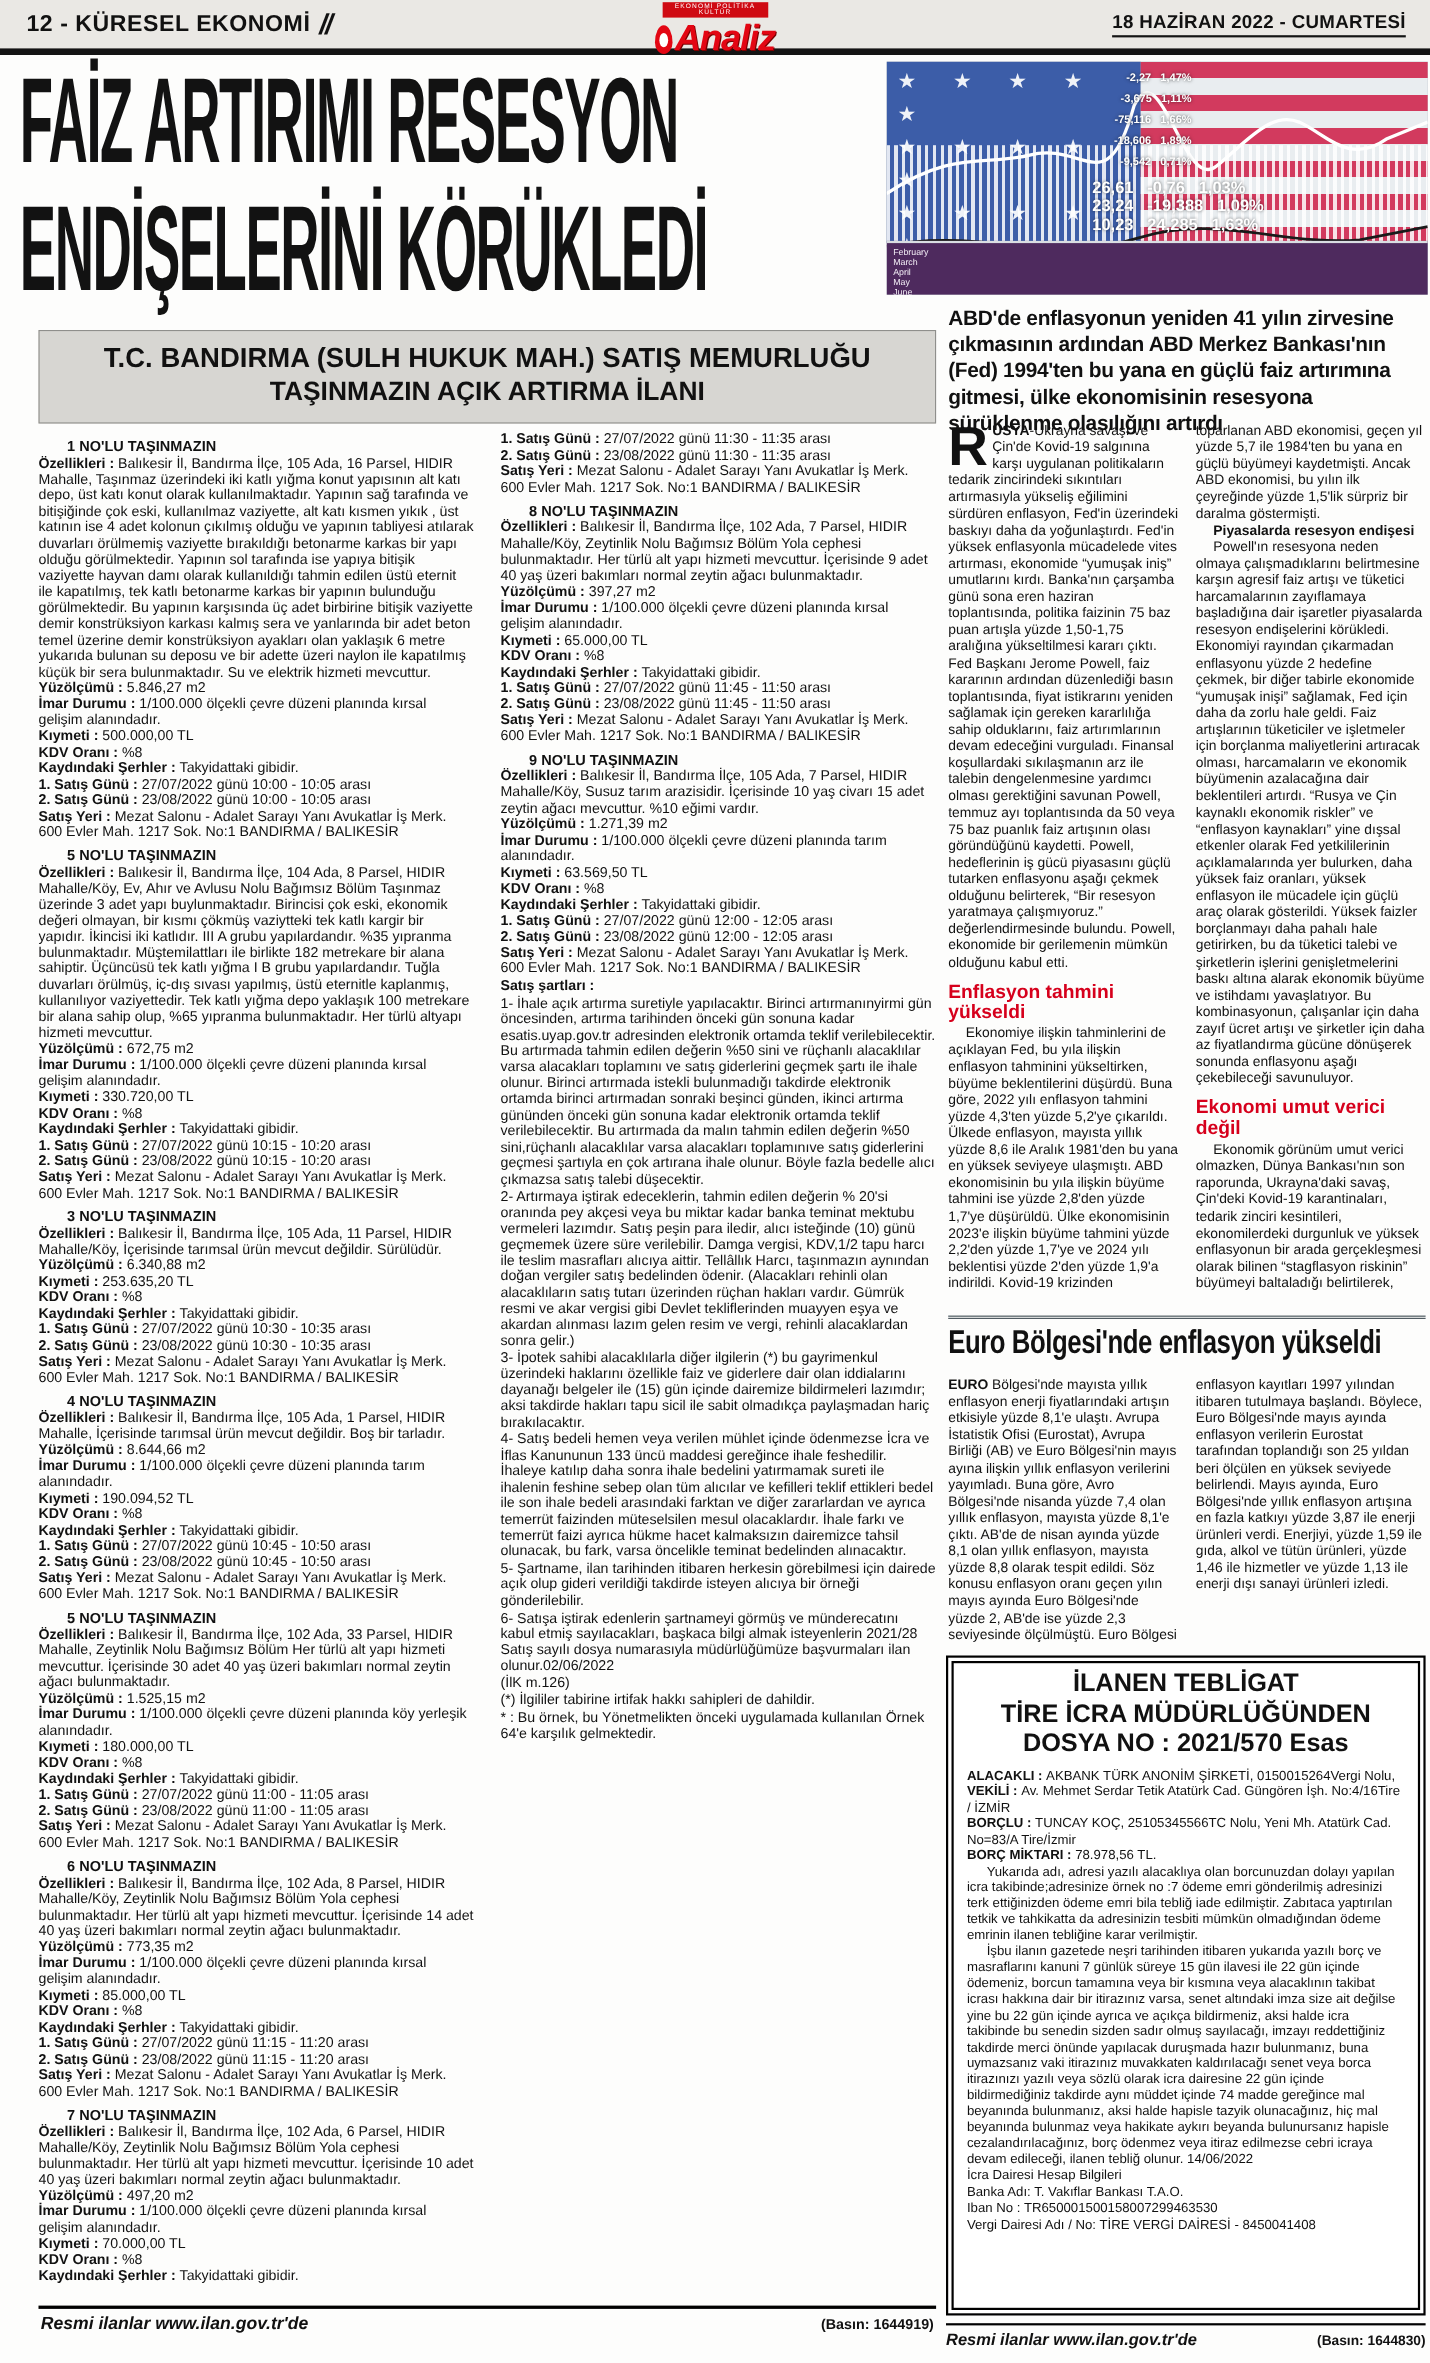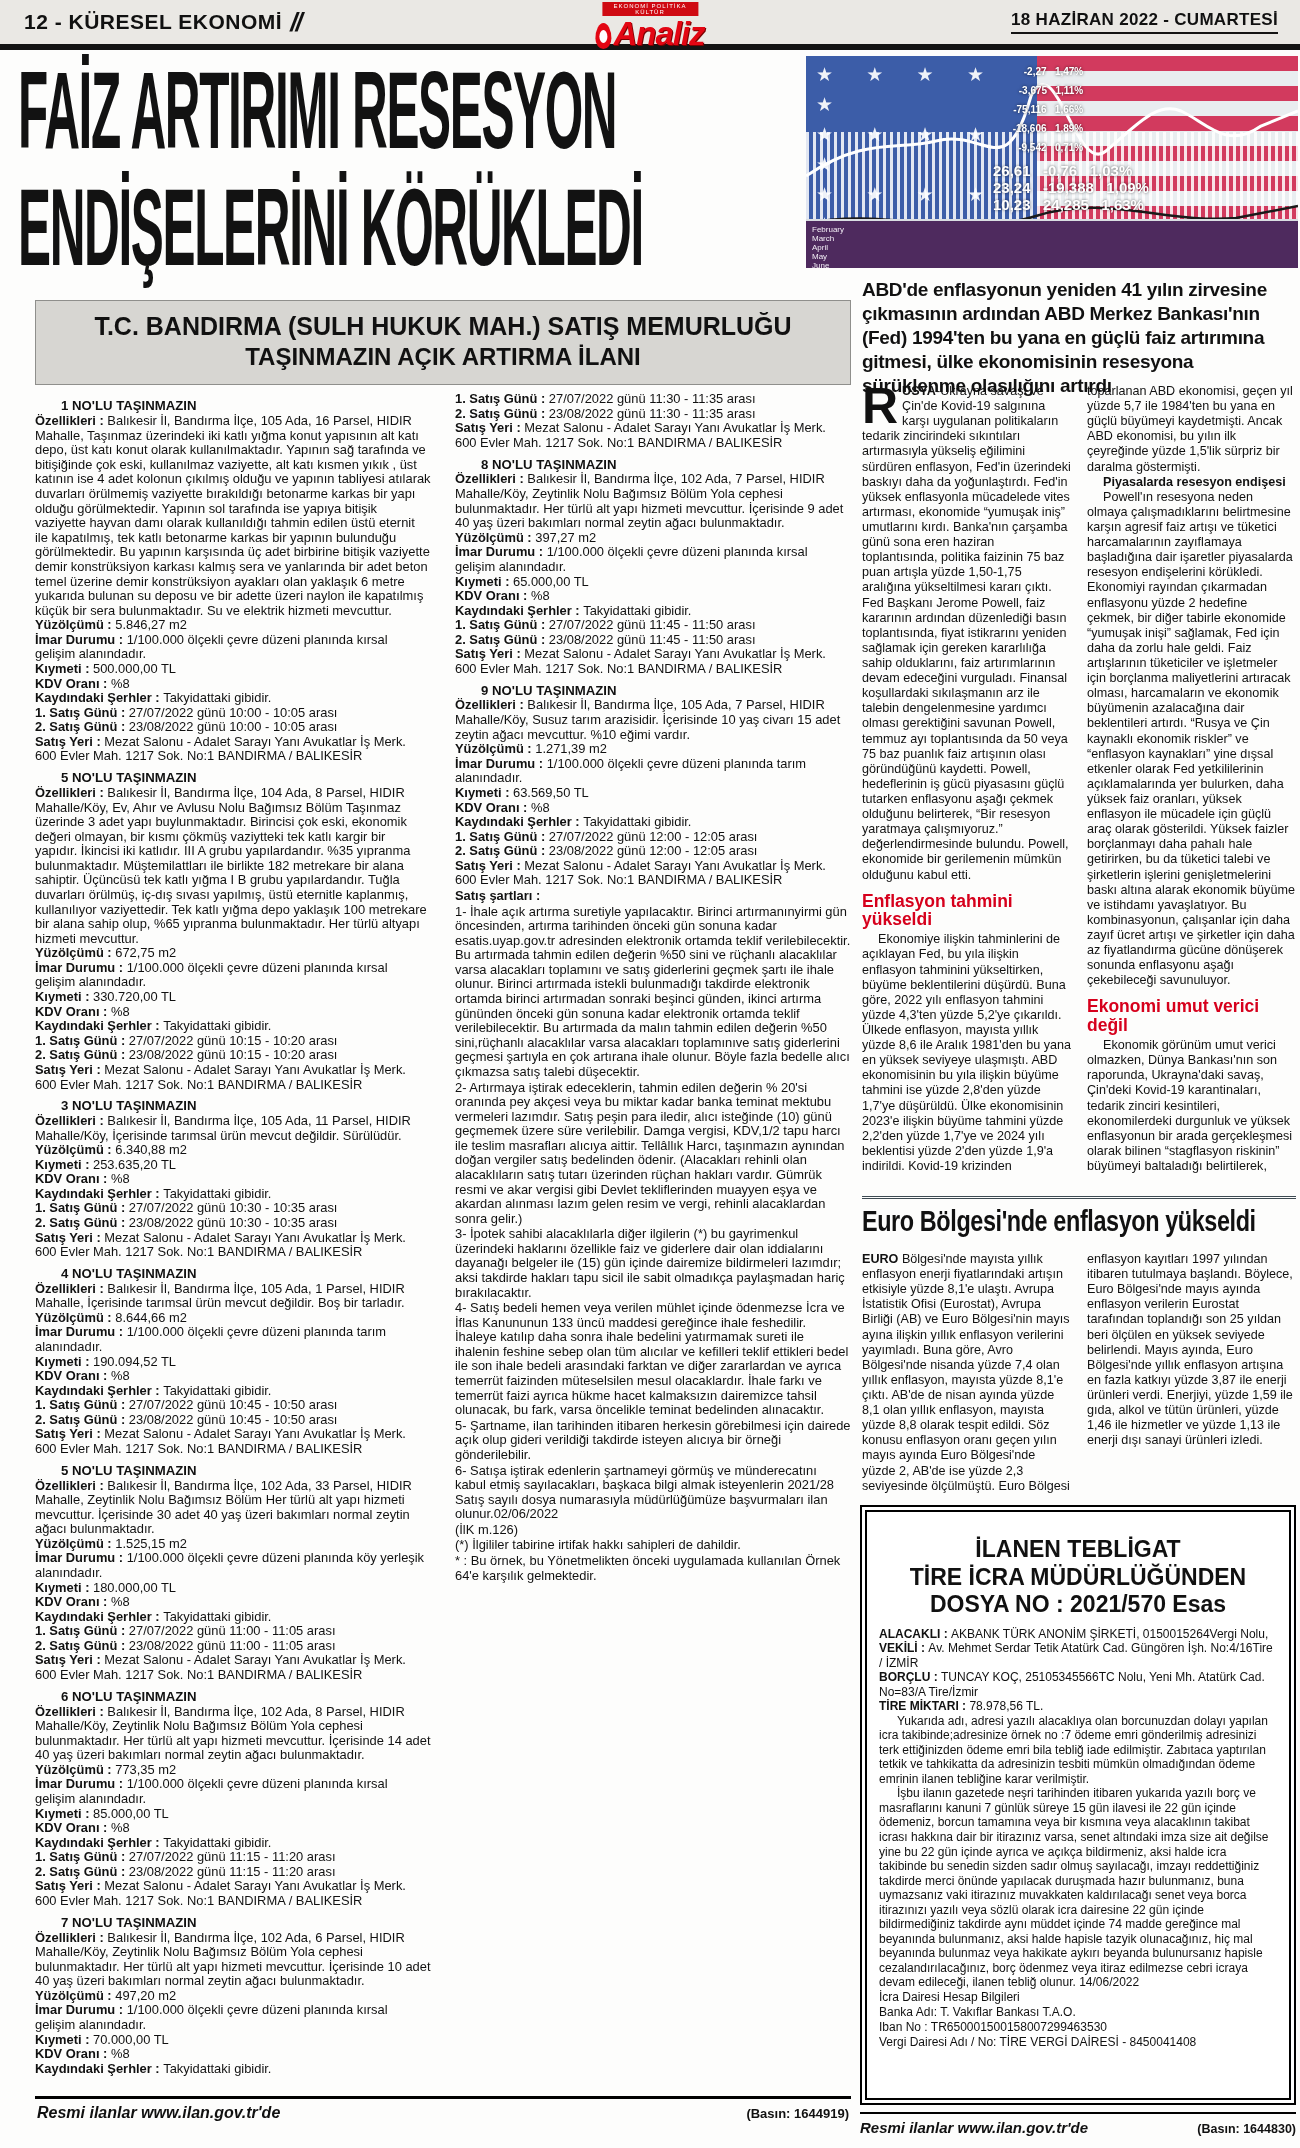--- a/index.html
+++ b/index.html
@@ -45,21 +45,21 @@
   #fed-body p.art{margin:0;text-indent:16px;}
   #fed-body p.first{text-indent:0;}
   #fed-body .drop{float:left;font-size:50px;line-height:40px;font-weight:bold;padding:2px 4px 0 0;}
   .red-head{color:#d6001c;font-weight:bold;font-size:17.5px;margin:9px 0 4px 0;line-height:1.05;}
   #fed-body p.bhead{font-weight:bold;text-indent:16px;margin:0;}
   #euro-rule{position:absolute;left:862px;top:1196px;width:434px;border-top:3px double #3d4a52;}
   #euro-heading{position:absolute;left:862px;top:1204px;white-space:nowrap;font-size:30px;font-weight:bold;letter-spacing:-.5px;transform:scaleX(.78);transform-origin:0 0;}
   #euro-body{position:absolute;left:862px;top:1252px;width:434px;height:250px;column-count:2;column-gap:16px;column-fill:auto;font-size:12.6px;line-height:1.2;overflow:hidden;}
   #euro-body p{margin:0;}
   
-  #tebligat{position:absolute;left:860px;top:1505px;width:436px;height:600px;border:7px double #000;box-sizing:border-box;padding:24px 12px;overflow:hidden;background:#fff;}
+  #tebligat{position:absolute;left:860px;top:1505px;width:436px;height:600px;border:7px double #000;box-sizing:border-box;padding:4px 12px;overflow:hidden;background:#fff;}
   #tebligat .tt{font-weight:bold;text-align:center;font-size:23px;line-height:1.2;}
   #teb-fields{margin-top:8px;font-size:12px;line-height:1.21;}
   #teb-fields p{margin:0;}
   #teb-paras{font-size:12px;line-height:1.21;}
   #teb-paras p{margin:0;text-indent:18px;}
   #teb-extra{font-size:12px;line-height:1.25;}
   #teb-extra p{margin:0;}
   #right-footer{position:absolute;left:860px;top:2112px;width:436px;border-top:2px solid #000;padding-top:5px;display:flex;justify-content:space-between;align-items:baseline;}
   #right-footer .fl{font-weight:bold;font-style:italic;font-size:15px;}
   #right-footer .fr{font-weight:bold;font-size:12.5px;}
@@ -274,21 +274,21 @@
   </div>
 
 <div id="tebligat">
   <div class="tt">İLANEN TEBLİGAT</div>
   <div class="tt">TİRE İCRA MÜDÜRLÜĞÜNDEN</div>
   <div class="tt">DOSYA NO : 2021/570 Esas</div>
   <div id="teb-fields">
       <p class="field"><b class="lbl">ALACAKLI : </b>AKBANK TÜRK ANONİM ŞİRKETİ, 0150015264Vergi Nolu,</p>
       <p class="field"><b class="lbl">VEKİLİ : </b>Av. Mehmet Serdar Tetik Atatürk Cad. Güngören İşh. No:4/16Tire / İZMİR</p>
       <p class="field"><b class="lbl">BORÇLU : </b>TUNCAY KOÇ, 25105345566TC Nolu, Yeni Mh. Atatürk Cad. No=83/A Tire/İzmir</p>
-      <p class="field"><b class="lbl">TİRE MİKTARI : </b>78.978,56 TL.</p>
+      <p class="field"><b class="lbl">BORÇ MİKTARI : </b>78.978,56 TL.</p>
     </div>
   <div id="teb-paras">
       <p>Yukarıda adı, adresi yazılı alacaklıya olan borcunuzdan dolayı yapılan icra takibinde;adresinize örnek no :7 ödeme emri gönderilmiş adresinizi terk ettiğinizden ödeme emri bila tebliğ iade edilmiştir. Zabıtaca yaptırılan tetkik ve tahkikatta da adresinizin tesbiti mümkün olmadığından ödeme emrinin ilanen tebliğine karar verilmiştir.</p>
       <p>İşbu ilanın gazetede neşri tarihinden itibaren yukarıda yazılı borç ve masraflarını kanuni 7 günlük süreye 15 gün ilavesi ile 22 gün içinde ödemeniz, borcun tamamına veya bir kısmına veya alacaklının takibat icrası hakkına dair bir itirazınız varsa, senet altındaki imza size ait değilse yine bu 22 gün içinde ayrıca ve açıkça bildirmeniz, aksi halde icra takibinde bu senedin sizden sadır olmuş sayılacağı, imzayı reddettiğiniz takdirde merci önünde yapılacak duruşmada hazır bulunmanız, buna uymazsanız vaki itirazınız muvakkaten kaldırılacağı senet veya borca itirazınızı yazılı veya sözlü olarak icra dairesine 22 gün içinde bildirmediğiniz takdirde aynı müddet içinde 74 madde gereğince mal beyanında bulunmanız, aksi halde hapisle tazyik olunacağınız, hiç mal beyanında bulunmaz veya hakikate aykırı beyanda bulunursanız hapisle cezalandırılacağınız, borç ödenmez veya itiraz edilmezse cebri icraya devam edileceği, ilanen tebliğ olunur. 14/06/2022</p>
     </div>
   <div id="teb-extra">
       <p>İcra Dairesi Hesap Bilgileri</p>
       <p>Banka Adı: T. Vakıflar Bankası T.A.O.</p>
       <p>Iban No : TR650001500158007299463530</p>
       <p>Vergi Dairesi Adı / No: TİRE VERGİ DAİRESİ - 8450041408</p>

